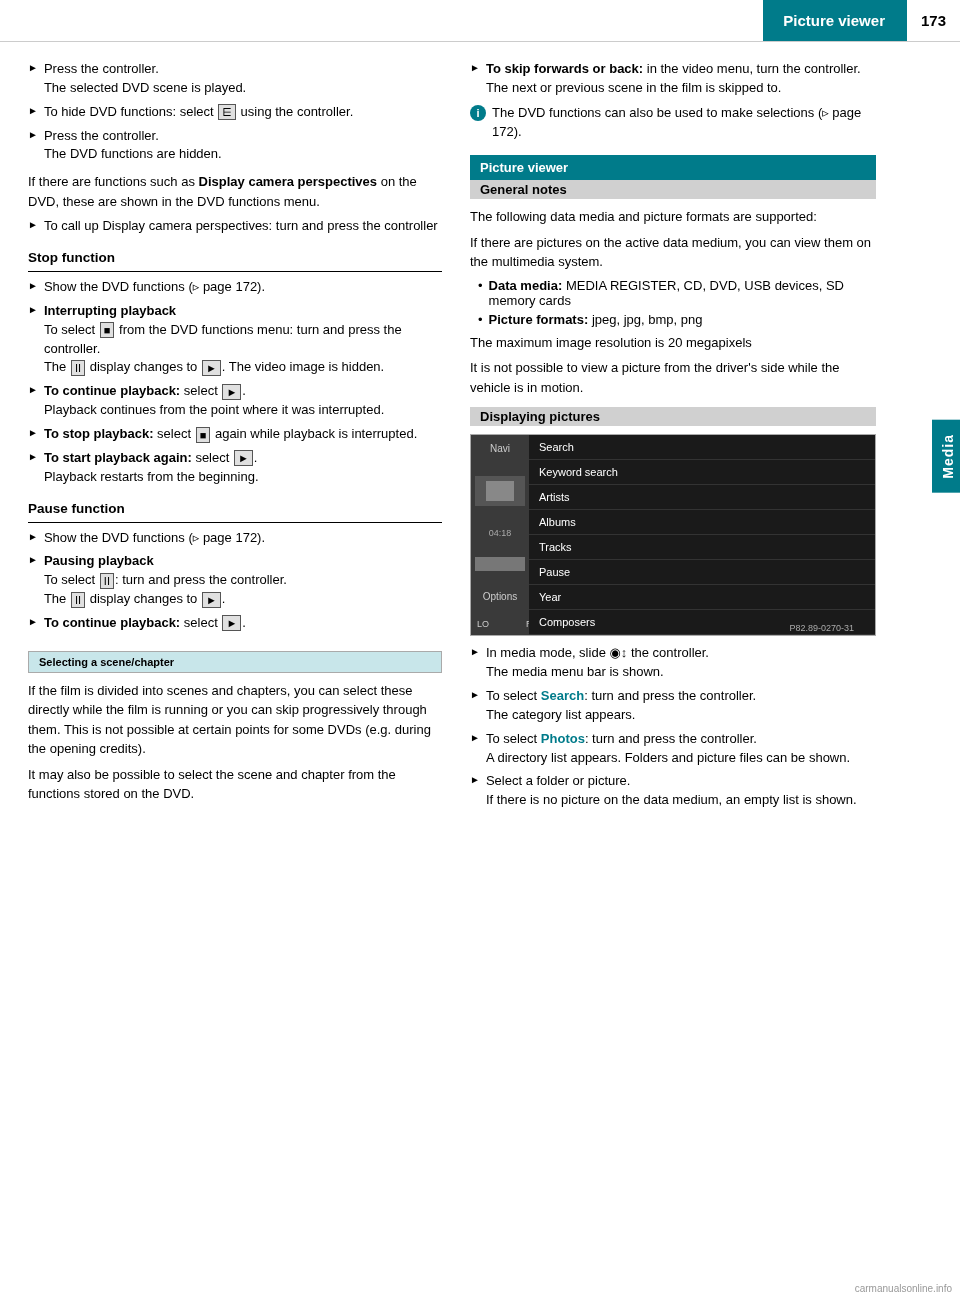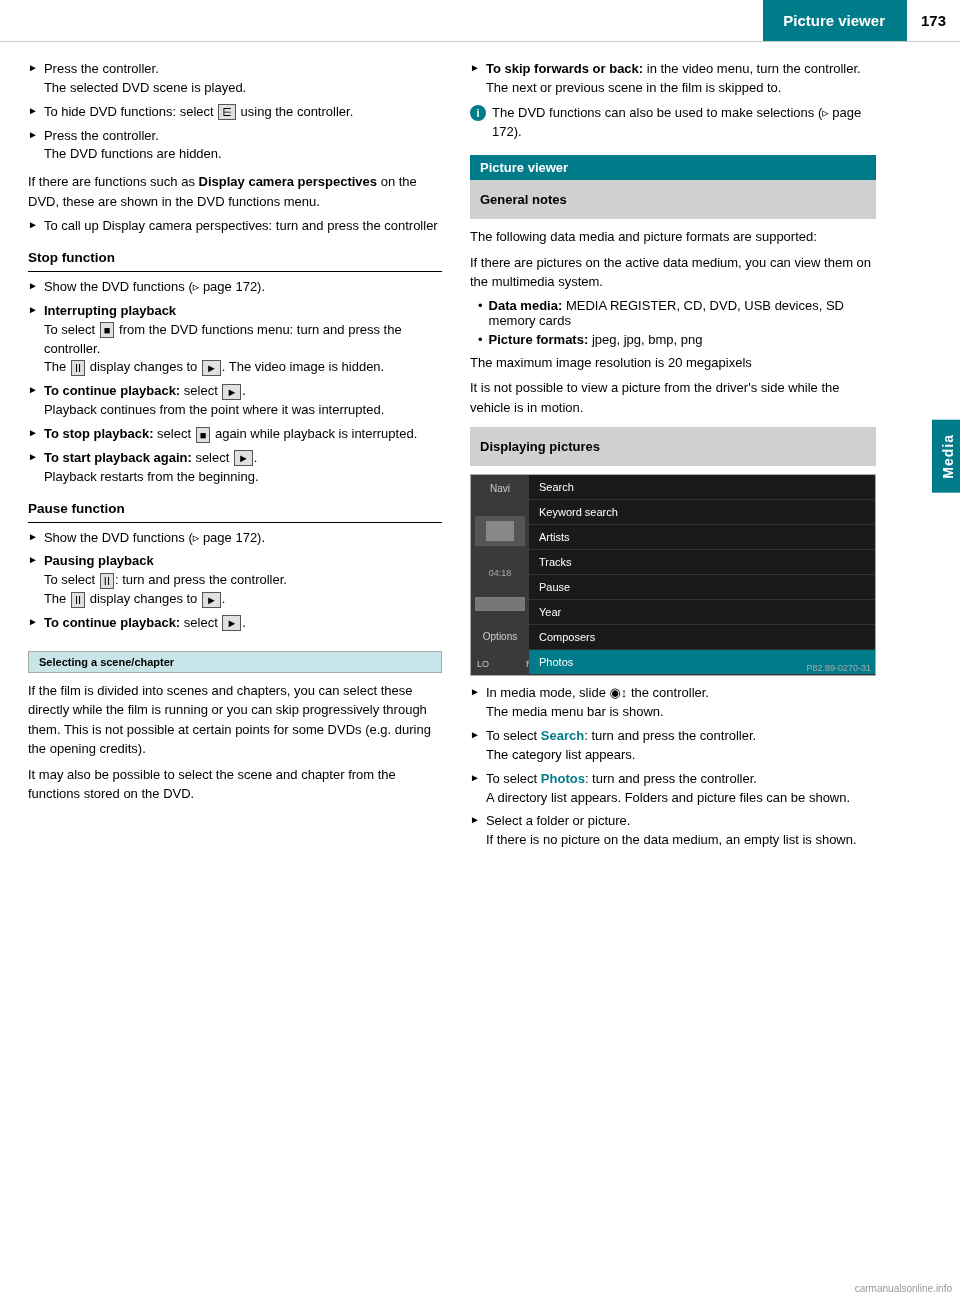--- a/index.html
+++ b/index.html
@@ -130,21 +130,21 @@
       color: #fff;
       padding: 5px 10px;
       font-size: 13px;
       font-weight: bold;
       margin-bottom: 0;
       margin-top: 0;
     }
 
     .gray-section-box {
       background: #d0d0d0;
-      padding: 12px 10px;
+      padding: 2px 10px;
       font-size: 13px;
       font-weight: bold;
       margin-bottom: 8px;
     }
 
     
     .btn-icon {
       display: inline-block;
       border: 1px solid #555;
       background: #e0e0e0;
@@ -238,21 +238,21 @@
       border-bottom: 1px solid #333;
       cursor: pointer;
     }
     .screenshot-menu-item.highlighted {
       background: #007b8a;
       color: #fff;
     }
     .screenshot-caption {
       position: absolute;
       bottom: 2px;
-      right: 4px;
+      right: 21px;
       color: #aaa;
       font-size: 9px;
     }
 
     
     .teal-text { color: #007b8a; }
 
     .watermark {
       position: absolute;
       bottom: 8px;
@@ -425,20 +425,21 @@
           <div style="display:flex; justify-content:space-between; padding:0 2px;gap:37px;">
             <span style="color:#ccc; font-size:9px;">LO</span>
             <span style="color:#ccc; font-size:9px;">R</span>
           </div>
         </div>
 
         <div class="screenshot-content">
           <div class="screenshot-menu-item">Search</div>
           <div class="screenshot-menu-item">Keyword search</div>
           <div class="screenshot-menu-item">Artists</div>
+          <div class="screenshot-menu-item">Albums</div>
           <div class="screenshot-menu-item">Tracks</div>
           <div class="screenshot-menu-item">Pause</div>
           <div class="screenshot-menu-item">Year</div>
           <div class="screenshot-menu-item">Composers</div>
           <div class="screenshot-menu-item highlighted">Photos</div>
         </div>
       </div>
       <div class="screenshot-caption">P82.89-0270-31</div>
     </div>
 

